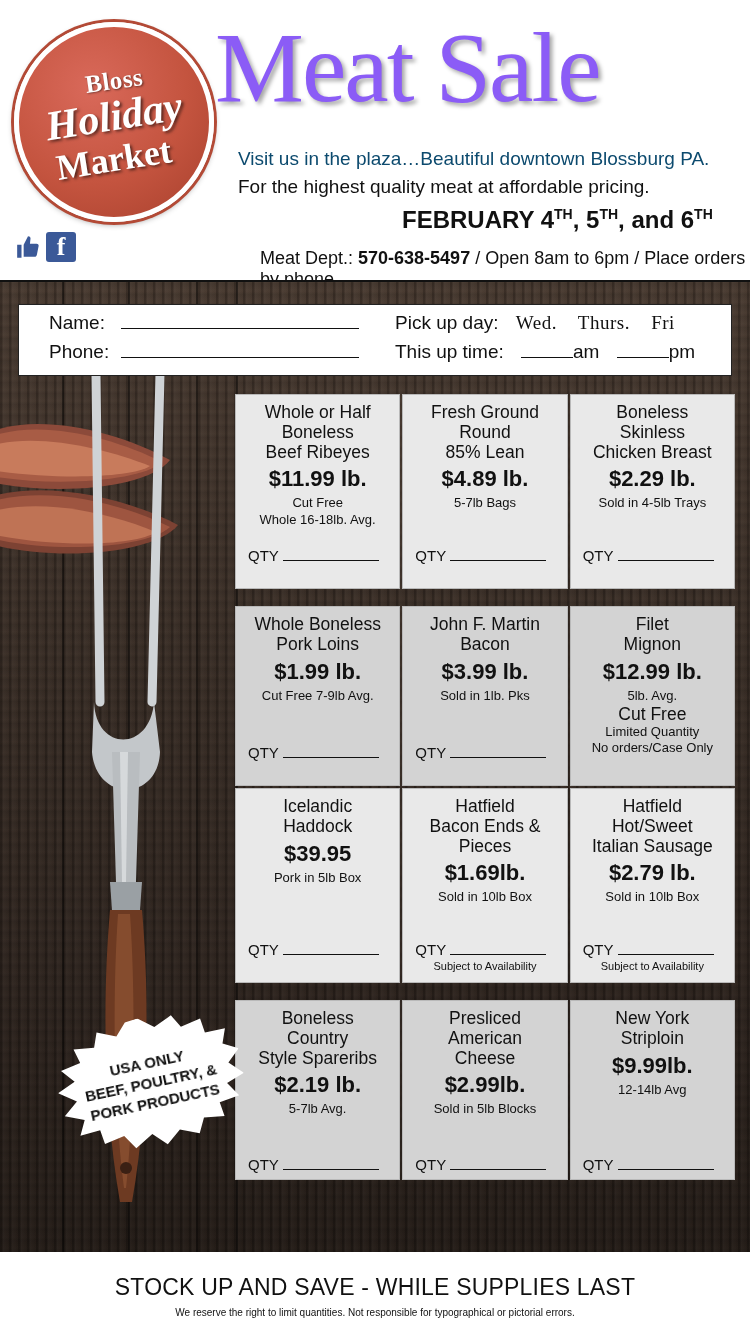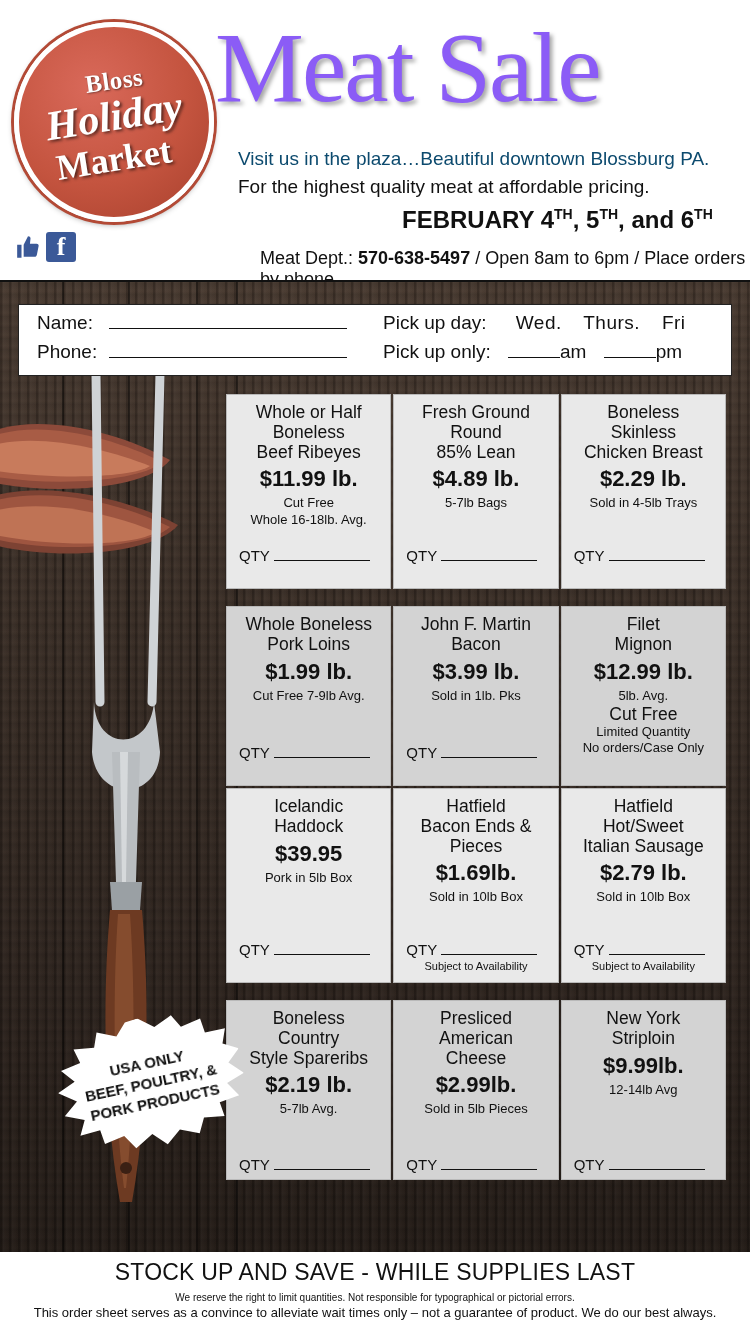--- a/index.html
+++ b/index.html
@@ -176,47 +176,47 @@
 
   
   .formbox {
     position: absolute;
     left: 18px;
     top: 22px;
     width: 714px;
     height: 72px;
     background: #ffffff;
     border: 1px solid #222;
-    padding: 7px 18px;
+    padding: 7px 30px;
     font-size: 19px;
     color: #111;
   }
   .form-row { display: flex; align-items: baseline; height: 29px; }
   .fl { width: 72px; }
   .line-long {
     display: inline-block;
     width: 238px;
     border-bottom: 1.5px solid #111;
     height: 17px;
   }
   .form-right { margin-left: 36px; white-space: nowrap; }
-  .pickday { margin-left: 24px; letter-spacing: .5px; }
+  .pickday { margin-left: 12px; letter-spacing: .5px; font-family: Liberation Serif, serif; }
   .pickday span { margin-right: 16px; }
   .blank-sm {
     display: inline-block;
     width: 52px;
     border-bottom: 1.5px solid #111;
     height: 15px;
     margin-left: 12px;
   }
 
   
   .grid {
     position: absolute;
-    left: 226px;
+    left: 235px;
     top: 112px;
     width: 500px;
     display: grid;
     grid-template-columns: 1fr 1fr 1fr;
     grid-auto-rows: 195px;
     gap: 2px;
   }
   .cell {
     background: #e9e9e9;
     border: 1px solid #b9b9b9;
@@ -296,21 +296,21 @@
     filter: drop-shadow(2px 3px 3px rgba(0,0,0,.6));
   }
   .starburst div { width: 100%; }
 
   
   .footer {
     position: relative;
     height: 82px;
     background: #ffffff;
     text-align: center;
-    padding-top: 7px;
+    padding-top: 22px;
     color: #111;
   }
   .f1 { font-size: 23px; letter-spacing: .2px; }
   .f2 { font-size: 10px; margin-top: 6px; }
   .f3 { font-size: 13px; margin-top: 2px; }
 </style>
 </head>
 <body>
 
 <div class="header">
@@ -389,21 +389,21 @@
           <span>Wed.</span>
           <span>Thurs.</span>
           <span>Fri</span>
         </span>
       </span>
     </div>
     <div class="form-row">
       <span class="fl">Phone:</span>
       <span class="line-long"></span>
       <span class="form-right">
-        <span>Pick up only:</span>
+        <span>This up time:</span>
         <span class="blank-sm"></span><span>am</span>
         <span class="blank-sm"></span><span>pm</span>
       </span>
     </div>
   </div>
 
   <div class="grid" id="product-grid">
       <div class="cell">
         <div class="p-name">Whole or Half<br>Boneless<br>Beef Ribeyes</div>
         <div class="p-price">$11.99 lb.</div>
@@ -463,35 +463,34 @@
       </div>
       <div class="cell alt">
         <div class="p-name">Boneless<br>Country<br>Style Spareribs</div>
         <div class="p-price">$2.19 lb.</div>
         <div class="p-note">5-7lb Avg.</div>
         <div class="qty tight"><span>QTY</span><span class="u"></span></div>
       </div>
       <div class="cell alt">
         <div class="p-name">Presliced<br>American<br>Cheese</div>
         <div class="p-price">$2.99lb.</div>
-        <div class="p-note">Sold in 5lb Pieces</div>
+        <div class="p-note">Sold in 5lb Blocks</div>
         <div class="qty tight"><span>QTY</span><span class="u"></span></div>
       </div>
       <div class="cell alt">
         <div class="p-name">New York<br>Striploin</div>
         <div class="p-price">$9.99lb.</div>
         <div class="p-note">12-14lb Avg</div>
         <div class="qty tight"><span>QTY</span><span class="u"></span></div>
       </div>
     </div>
 
   <div class="starburst">
     <div>USA ONLY</div>
     <div>BEEF, POULTRY, &amp;</div>
     <div>PORK PRODUCTS</div>
   </div>
 </div>
 
 <div class="footer">
   <div class="f1">STOCK UP AND SAVE - WHILE SUPPLIES LAST</div>
   <div class="f2">We reserve the right to limit quantities. Not responsible for typographical or pictorial errors.</div>
-  <div class="f3">This order sheet serves as a convince to alleviate wait times only – not a guarantee of product. We do our best always.</div>
 </div>
 
 </body></html>

